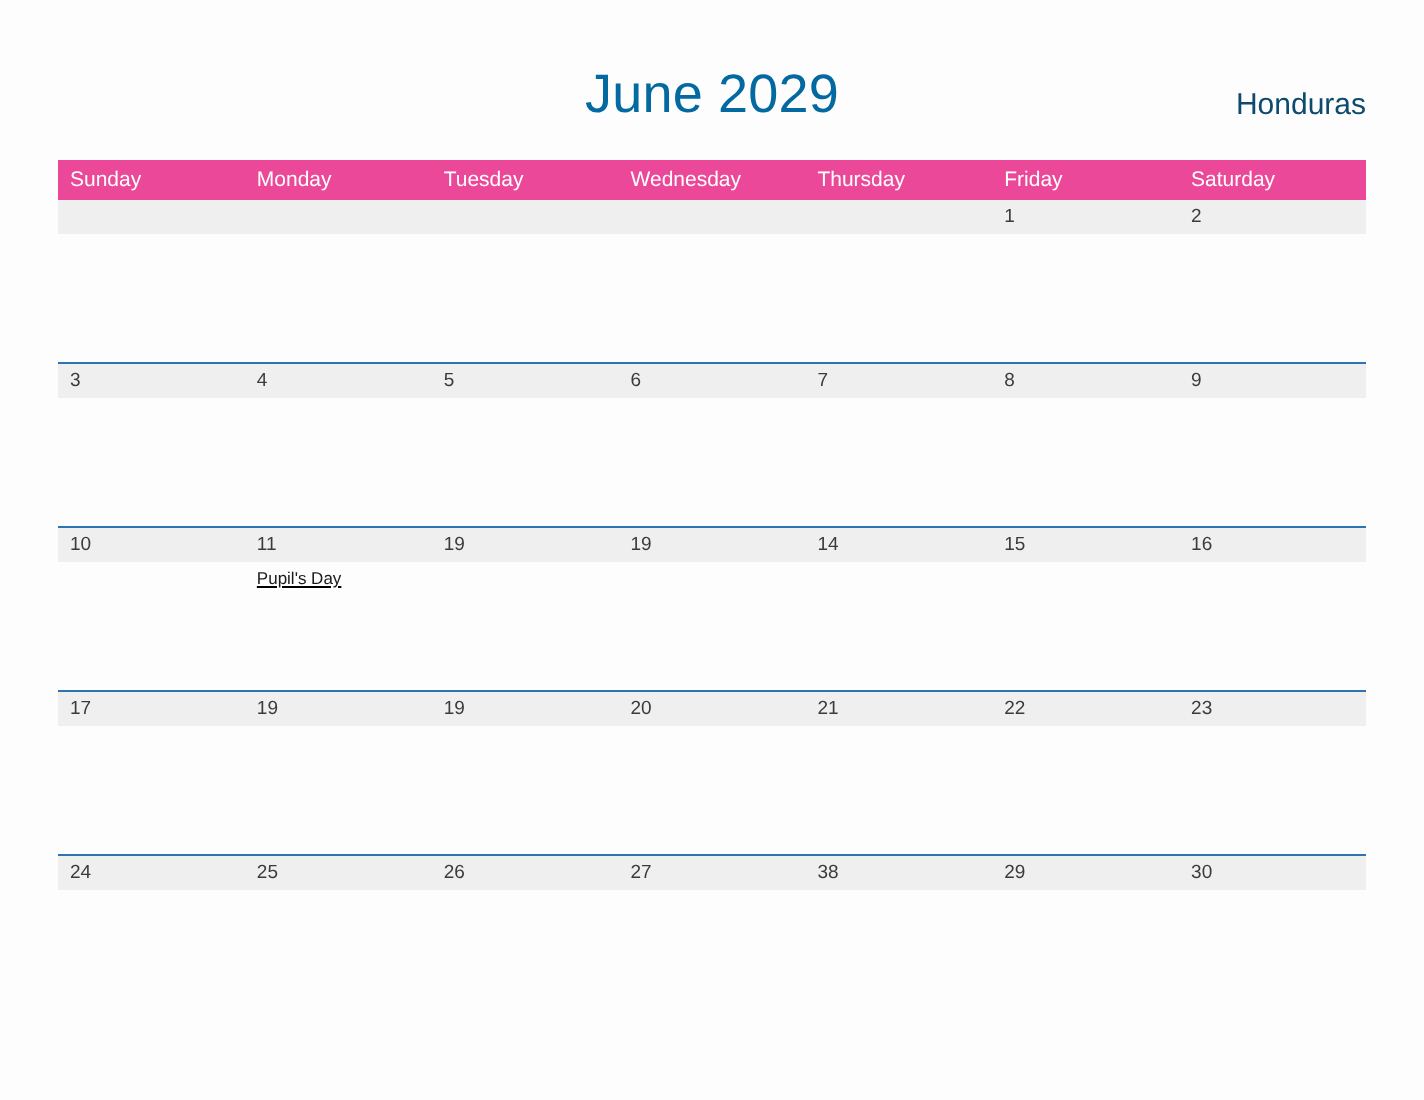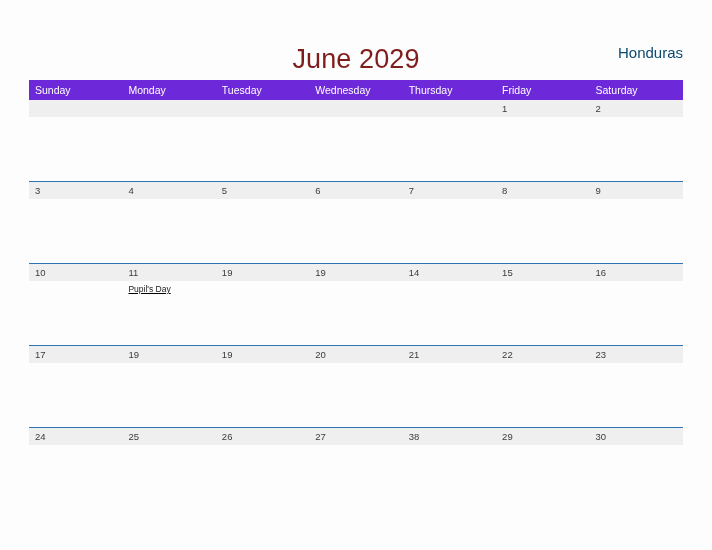--- a/index.html
+++ b/index.html
@@ -62,23 +62,23 @@
     border-bottom: 22px solid transparent;
   }
 
   .cal-title {
     position: absolute;
     left: 0;
     right: 0;
     top: 32px;
     text-align: center;
     font-size: 27px;
-    color: #7f1d1d;
+    color: #0369a1;
     font-weight: normal;
-    margin: 12px;
+    margin: 0;
     letter-spacing: 0.1px;
   }
 
   .country {
     position: absolute;
     right: 29px;
     top: 44px;
     font-size: 15px;
     color: #0c4a6e;
   }
@@ -87,21 +87,21 @@
   .calendar {
     position: absolute;
     left: 29px;
     top: 80px;
     width: 654px;
     border-collapse: collapse;
     table-layout: fixed;
   }
 
   .calendar th {
-    background: #6d28d9;
+    background: #ec4899;
     color: #ffffff;
     font-size: 10.5px;
     font-weight: normal;
     text-align: left;
     padding: 4px 0 4px 6px;
     height: 16px;
     box-sizing: border-box;
   }
 
   .calendar td {

